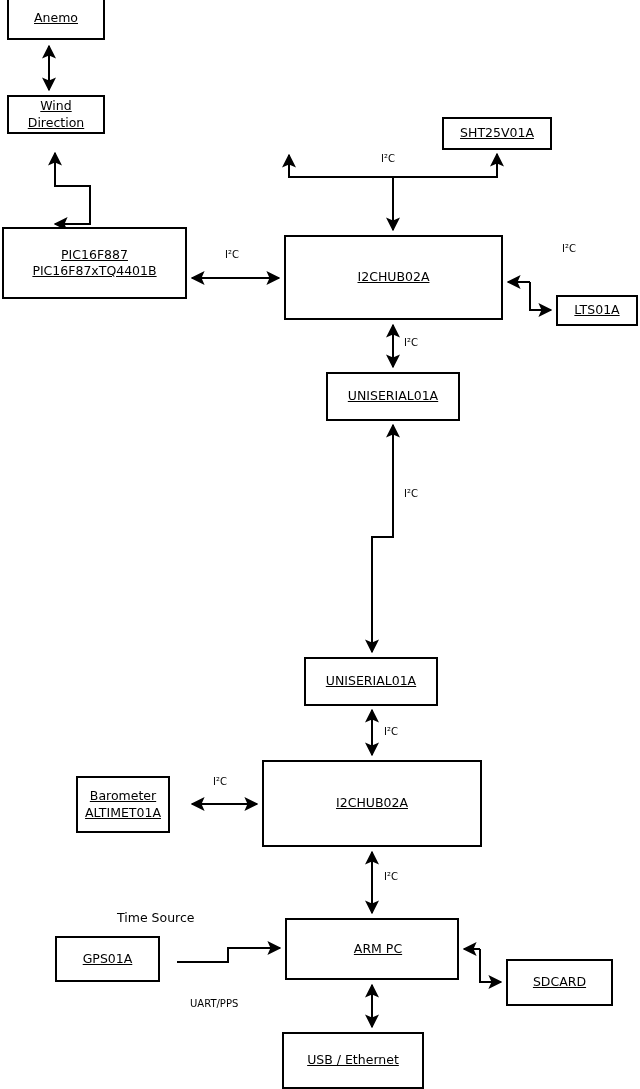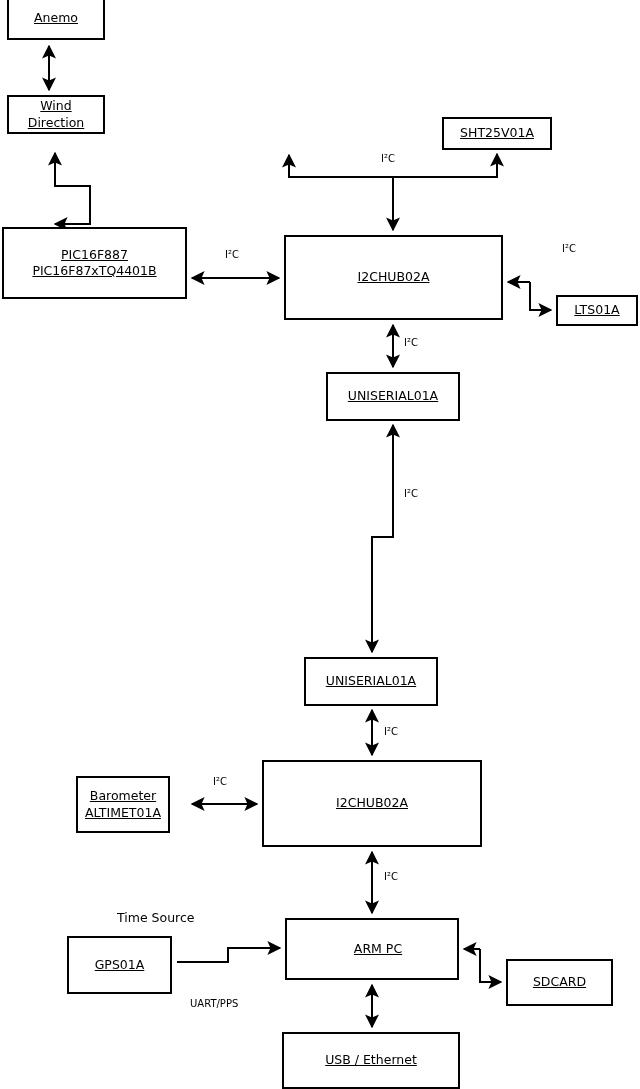--- a/index.html
+++ b/index.html
@@ -142,33 +142,33 @@
 
   <div class="node" style="left:262px; top:760px; width:220px; height:87px;">
     <span class="txt">I2CHUB02A</span>
   </div>
 
   <div class="node" style="left:76px; top:776px; width:94px; height:57px;">
     <span class="txt">Barometer
 ALTIMET01A</span>
   </div>
 
-  <div class="node" style="left:67px; top:936px; width:105px; height:58px;">
+  <div class="node" style="left:55px; top:936px; width:105px; height:46px;">
     <span class="txt">GPS01A</span>
   </div>
 
   <div class="node" style="left:285px; top:918px; width:174px; height:62px;padding-left:12px;">
     <span class="txt">ARM PC</span>
   </div>
 
   <div class="node" style="left:506px; top:959px; width:107px; height:47px;text-align:right;">
     <span class="txt">SDCARD</span>
   </div>
 
-  <div class="node" style="left:282px; top:1032px; width:178px; height:57px;">
+  <div class="node" style="left:282px; top:1032px; width:142px; height:57px;">
     <span class="txt">USB / Ethernet</span>
   </div>
 
   <div class="edge-label" style="left:225px; top:249px;">I²C</div>
 
   <div class="edge-label" style="left:381px; top:153px;">I²C</div>
 
   <div class="edge-label" style="left:562px; top:243px;">I²C</div>
 
   <div class="edge-label" style="left:404px; top:337px;">I²C</div>

